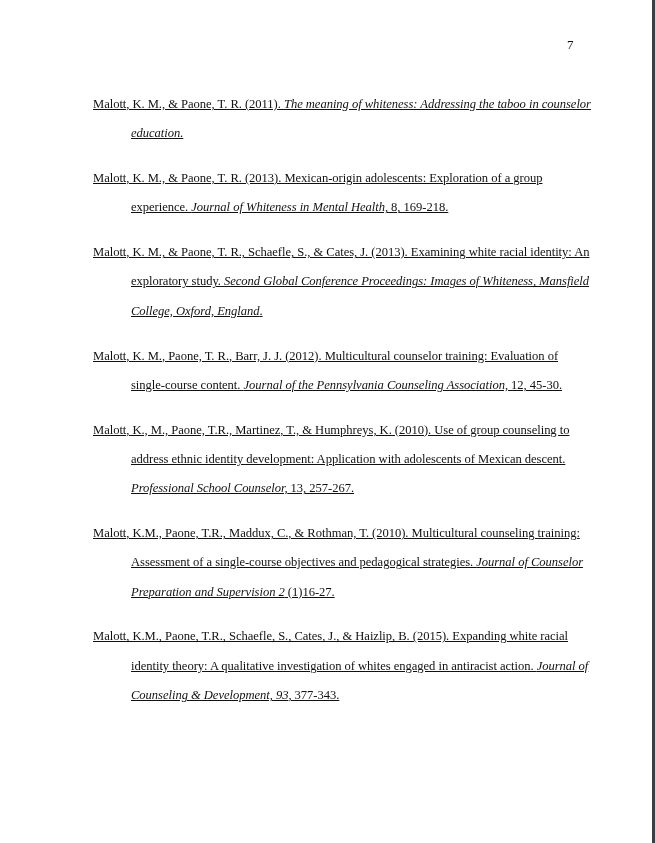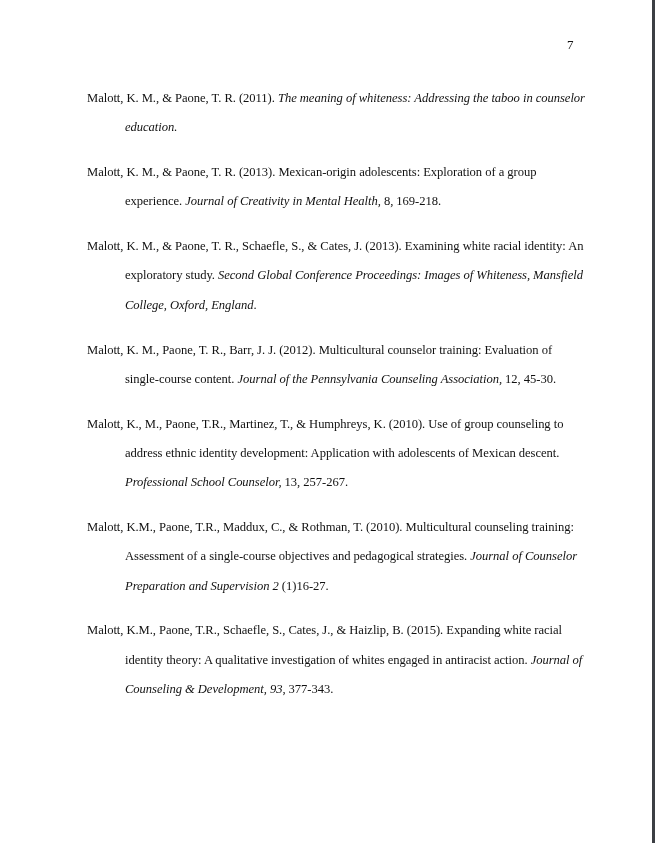--- a/index.html
+++ b/index.html
@@ -36,23 +36,24 @@
       left: 567px;
       top: 37px;
       font-size: 13px;
       line-height: 16px;
     }
     .refs {
       position: absolute;
       left: 77px;
       top: 74px;
       width: 500px;
-      margin: 10px;
+      margin: 16px;
       padding: 0;
       list-style: none;
+      text-decoration: underline;
     }
     .ref {
       font-size: 12.6px;
       line-height: 29.3px;
       padding-left: 38px;
       text-indent: -38px;
       margin: 0 0 15.5px 0;
       letter-spacing: -0.05px;
     }
     .ref i {
@@ -60,21 +61,21 @@
     }
   </style>
 </head>
 <body>
 
 <div class="page">
   <div class="page-number">7</div>
 
   <ul class="refs">
     <li class="ref"><span>Malott, K. M., &amp; Paone, T. R. (2011). </span><i>The meaning of whiteness: Addressing the taboo in counselor education.</i><span></span></li>
-    <li class="ref"><span>Malott, K. M., &amp; Paone, T. R. (2013). Mexican-origin adolescents: Exploration of a group experience. </span><i>Journal of Creativity in Mental Health,</i><span> 8, 169-218.</span></li>
+    <li class="ref"><span>Malott, K. M., &amp; Paone, T. R. (2013). Mexican-origin adolescents: Exploration of a group experience. </span><i>Journal of Whiteness in Mental Health,</i><span> 8, 169-218.</span></li>
     <li class="ref"><span>Malott, K. M., &amp; Paone, T. R., Schaefle, S., &amp; Cates, J. (2013). Examining white racial identity: An exploratory study. </span><i>Second Global Conference Proceedings: Images of Whiteness, Mansfield College, Oxford, England</i><span>.</span></li>
     <li class="ref"><span>Malott, K. M., Paone, T. R., Barr, J. J. (2012). Multicultural counselor training: Evaluation of single-course content. </span><i>Journal of the Pennsylvania Counseling Association,</i><span> 12, 45-30.</span></li>
     <li class="ref"><span>Malott, K., M., Paone, T.R., Martinez, T., &amp; Humphreys, K. (2010). Use of group counseling to address ethnic identity development: Application with adolescents of Mexican descent. </span><i>Professional School Counselor,</i><span> 13, 257-267.</span></li>
     <li class="ref"><span>Malott, K.M., Paone, T.R., Maddux, C., &amp; Rothman, T. (2010). Multicultural counseling training: Assessment of a single-course objectives and pedagogical strategies. </span><i>Journal of Counselor Preparation and Supervision 2</i><span> (1)16-27.</span></li>
     <li class="ref"><span>Malott, K.M., Paone, T.R., Schaefle, S., Cates, J., &amp; Haizlip, B. (2015).  Expanding white racial identity theory: A qualitative investigation of whites engaged in antiracist action. </span><i>Journal of Counseling &amp; Development, 93</i><span>, 377-343.</span></li>
   </ul>
 </div>
 
 <div class="right-edge"></div>
 

